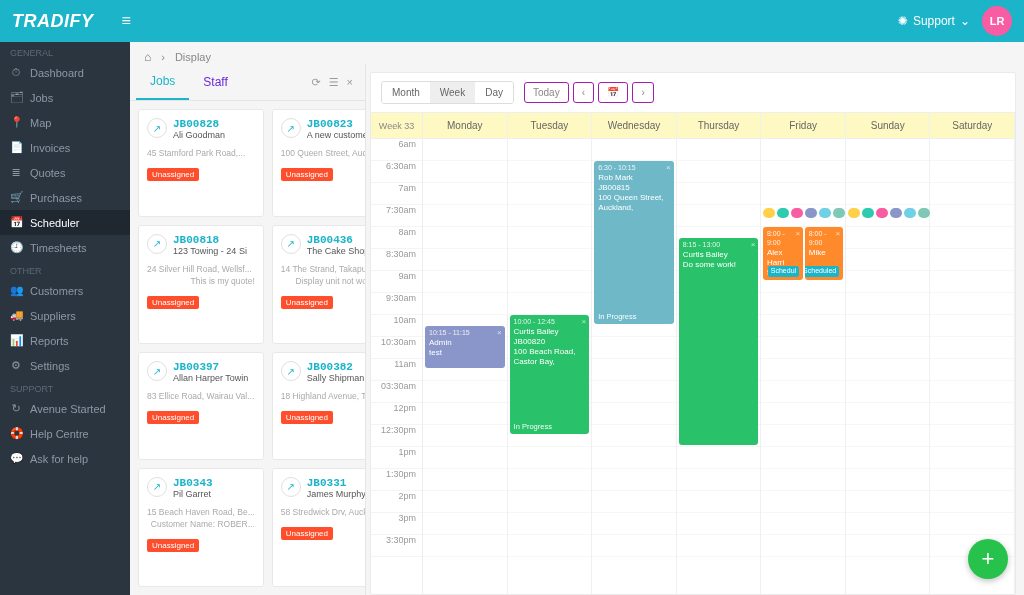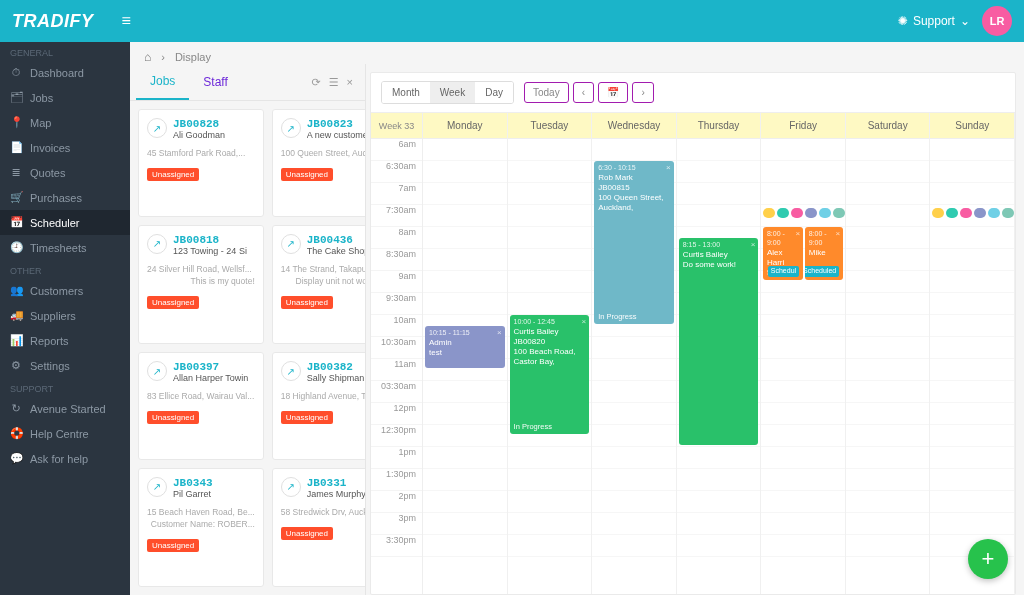--- a/index.html
+++ b/index.html
@@ -485,44 +485,20 @@
                   <span class="dot" style="background: rgb(255, 208, 74);"></span>
                   <span class="dot" style="background: rgb(47, 203, 176);"></span>
                   <span class="dot" style="background: rgb(248, 92, 162);"></span>
                   <span class="dot" style="background: rgb(138, 149, 201);"></span>
                   <span class="dot" style="background: rgb(111, 208, 230);"></span>
                   <span class="dot" style="background: rgb(126, 200, 181);"></span>
                 </div>
               </div>
             </div>
             <div class="day-col">
-              <div class="day-head">Saturday</div>
-              <div class="day-body">
-                <div class="day-slot"></div>
-                <div class="day-slot"></div>
-                <div class="day-slot"></div>
-                <div class="day-slot"></div>
-                <div class="day-slot"></div>
-                <div class="day-slot"></div>
-                <div class="day-slot"></div>
-                <div class="day-slot"></div>
-                <div class="day-slot"></div>
-                <div class="day-slot"></div>
-                <div class="day-slot"></div>
-                <div class="day-slot"></div>
-                <div class="day-slot"></div>
-                <div class="day-slot"></div>
-                <div class="day-slot"></div>
-                <div class="day-slot"></div>
-                <div class="day-slot"></div>
-                <div class="day-slot"></div>
-                <div class="day-slot"></div>
-              </div>
-            </div>
-            <div class="day-col">
               <div class="day-head">Sunday</div>
               <div class="day-body">
                 <div class="day-slot"></div>
                 <div class="day-slot"></div>
                 <div class="day-slot"></div>
                 <div class="day-slot"></div>
                 <div class="day-slot"></div>
                 <div class="day-slot"></div>
                 <div class="day-slot"></div>
                 <div class="day-slot"></div>
@@ -540,20 +516,44 @@
                 <div class="dot-row" style="top: 68px;">
                   <span class="dot" style="background: rgb(255, 208, 74);"></span>
                   <span class="dot" style="background: rgb(47, 203, 176);"></span>
                   <span class="dot" style="background: rgb(248, 92, 162);"></span>
                   <span class="dot" style="background: rgb(138, 149, 201);"></span>
                   <span class="dot" style="background: rgb(111, 208, 230);"></span>
                   <span class="dot" style="background: rgb(126, 200, 181);"></span>
                 </div>
               </div>
             </div>
+            <div class="day-col">
+              <div class="day-head">Saturday</div>
+              <div class="day-body">
+                <div class="day-slot"></div>
+                <div class="day-slot"></div>
+                <div class="day-slot"></div>
+                <div class="day-slot"></div>
+                <div class="day-slot"></div>
+                <div class="day-slot"></div>
+                <div class="day-slot"></div>
+                <div class="day-slot"></div>
+                <div class="day-slot"></div>
+                <div class="day-slot"></div>
+                <div class="day-slot"></div>
+                <div class="day-slot"></div>
+                <div class="day-slot"></div>
+                <div class="day-slot"></div>
+                <div class="day-slot"></div>
+                <div class="day-slot"></div>
+                <div class="day-slot"></div>
+                <div class="day-slot"></div>
+                <div class="day-slot"></div>
+              </div>
+            </div>
           </div>
       </div>
 
     </div>
   </div>
 
 </div>
 
 <div class="fab">+</div>
 

